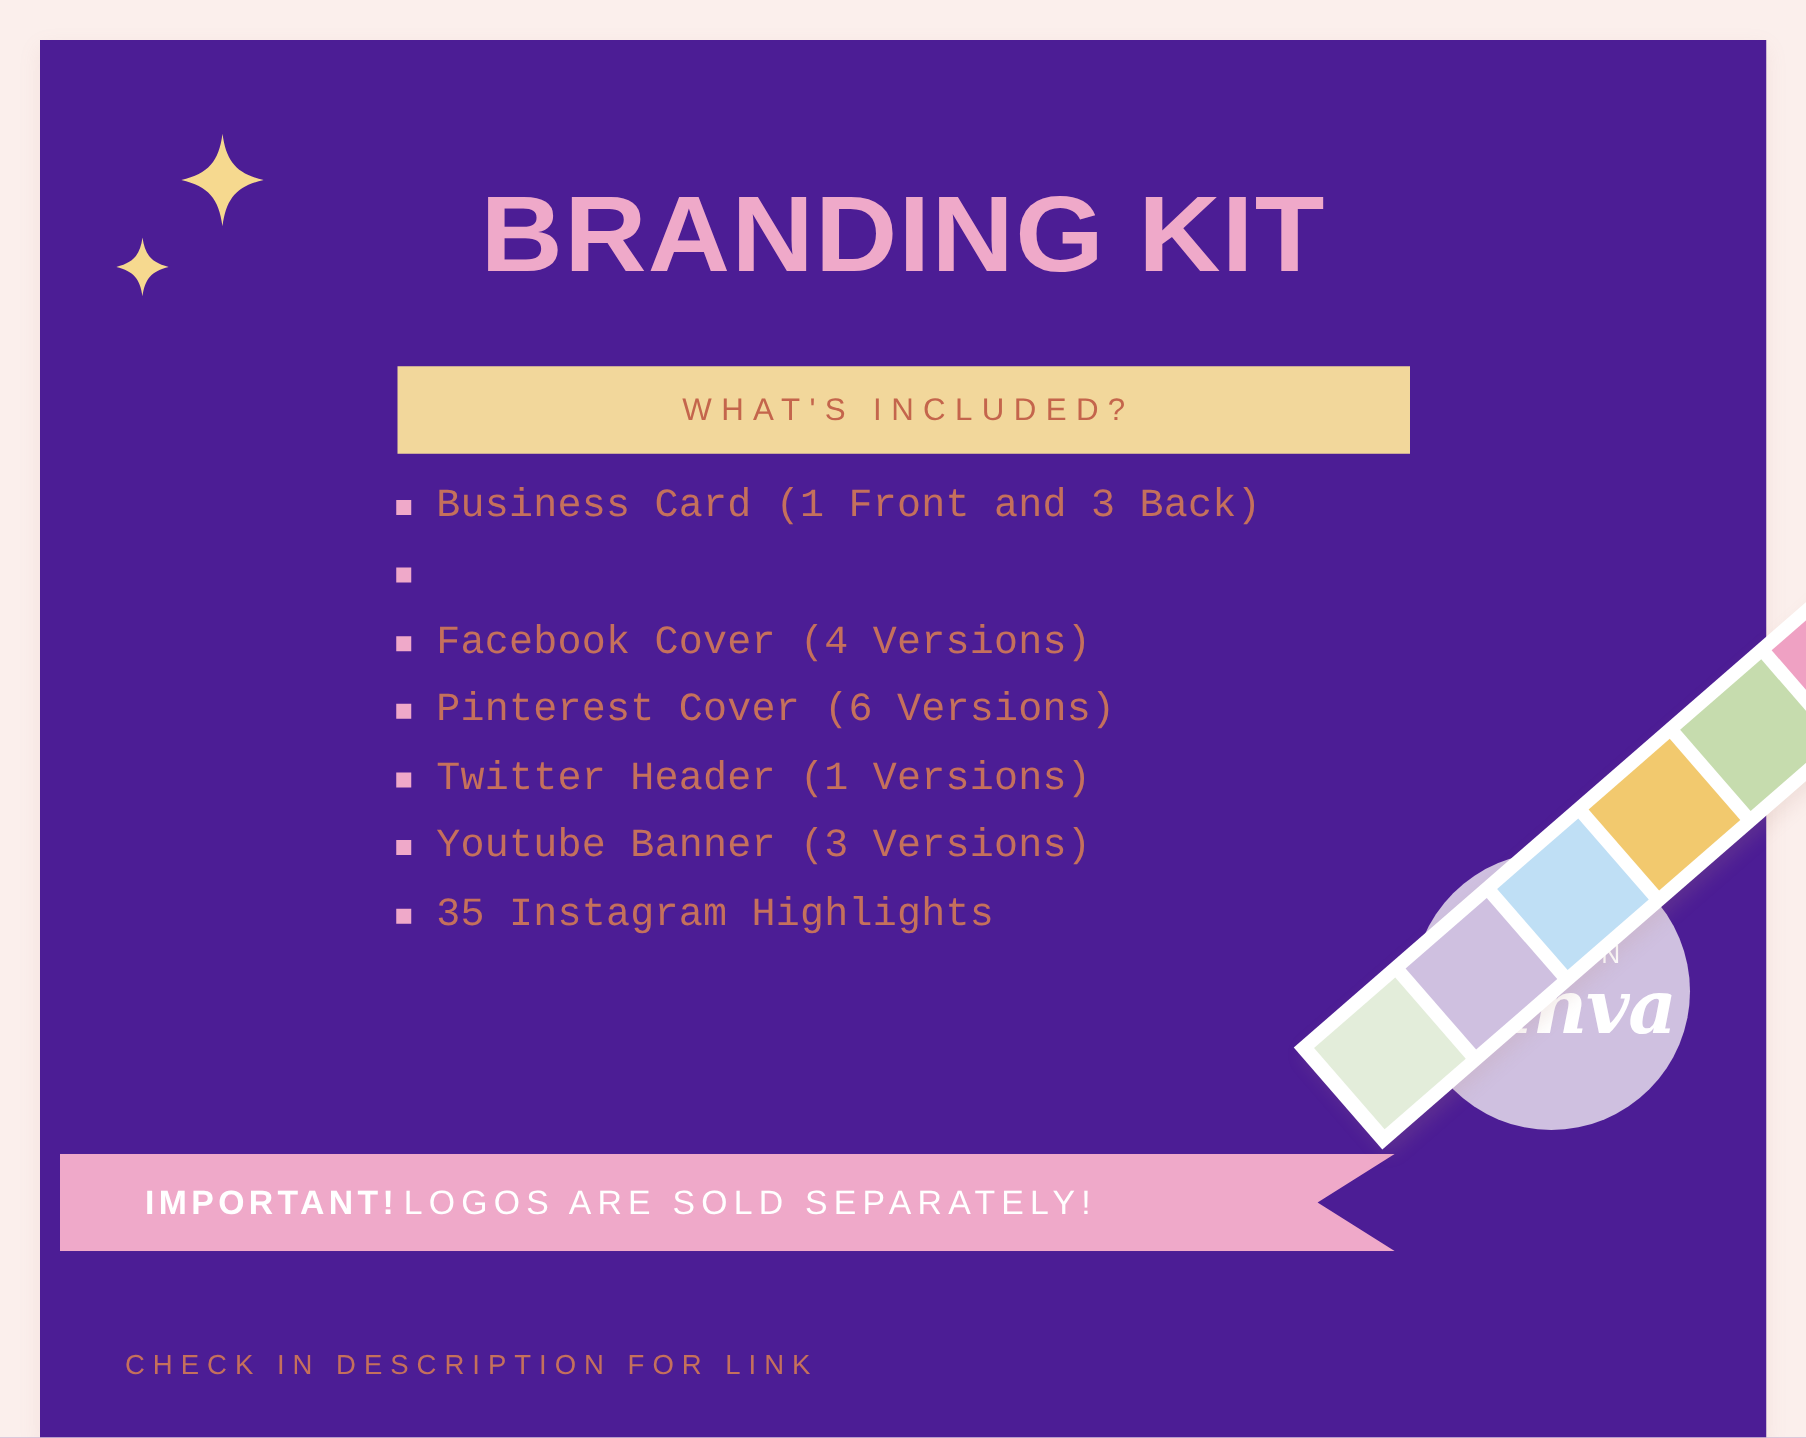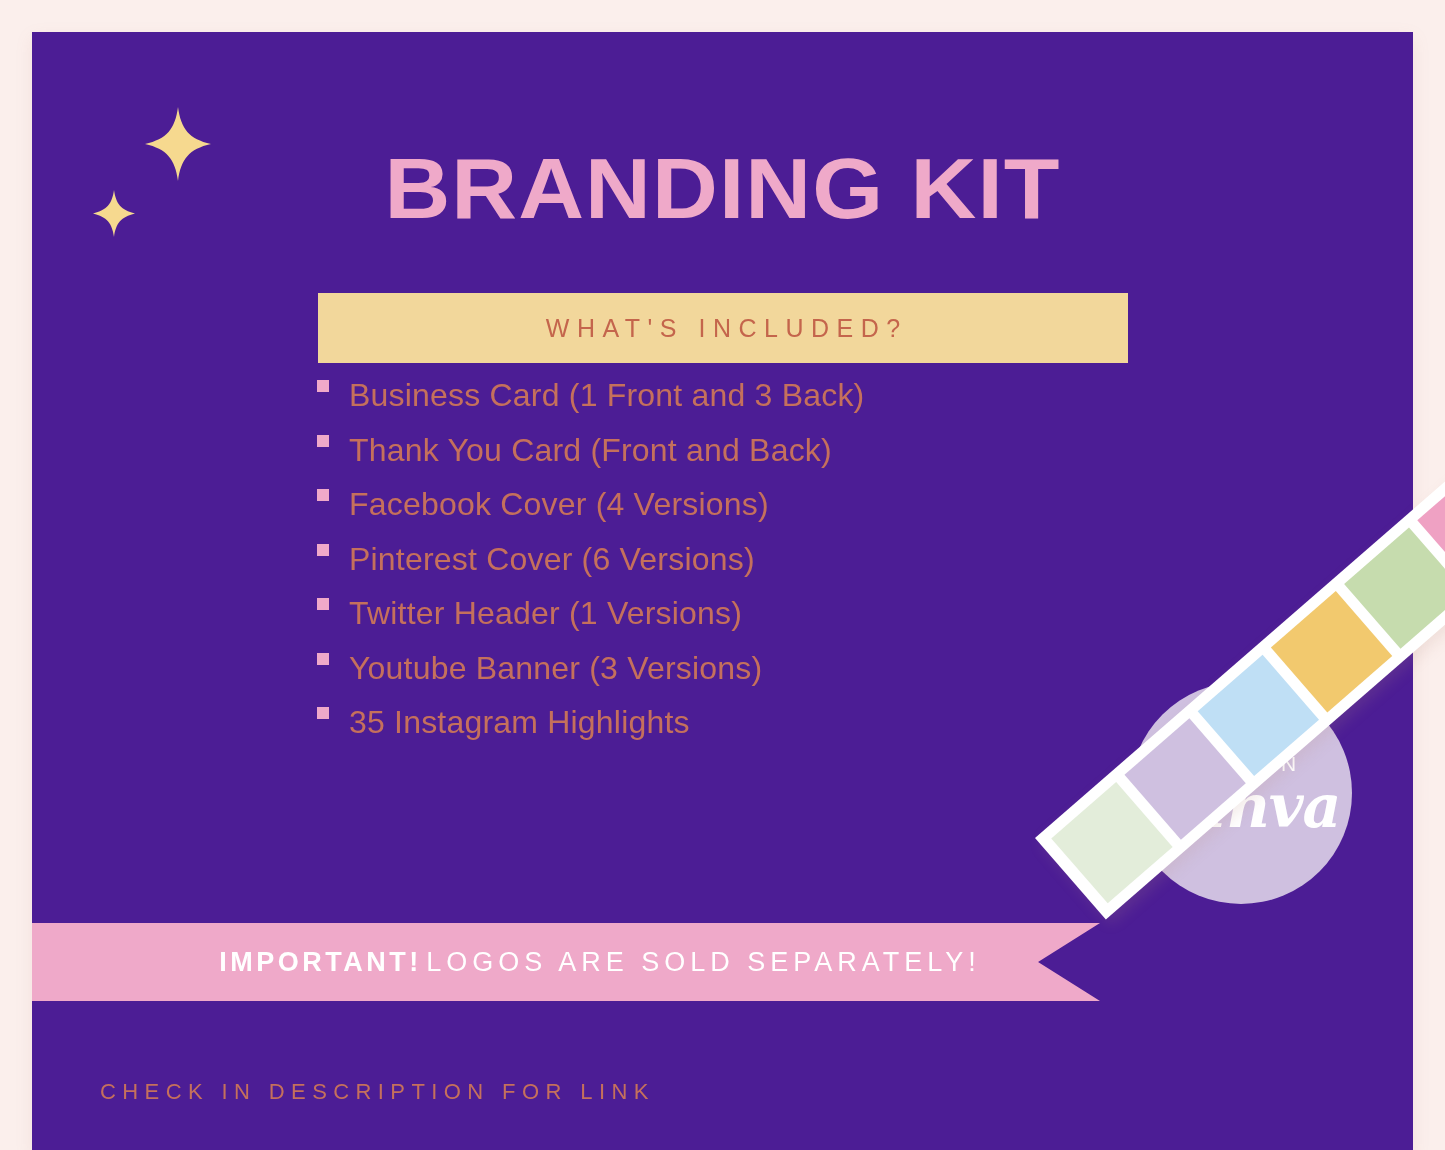--- a/index.html
+++ b/index.html
@@ -66,21 +66,23 @@
   }
 
   
   #feature-list{
     position:absolute;
     left:285px; top:345px;
     width:900px;
   }
   .feature-row{
     display:flex;
+    align-items:center;
     height:54.5px;
+    font-family:Liberation Mono, monospace;
   }
   .bullet{
     width:12px; height:12px;
     background:#EFA9C9;
     flex:0 0 auto;
     margin-right:20px;
     margin-top:3px;
   }
   .feature-text{
     font-size:32px;
@@ -115,28 +117,27 @@
     font-weight:bold;
     font-size:60px;
     line-height:0.95;
     color:#FFFFFF;
     letter-spacing:-1px;
   }
 
   
   #pink-banner{
     position:absolute;
-    left:0px; top:891px;
+    left:16px; top:891px;
     width:1068px; height:78px;
     background:#EFA9C9;
     -webkit-clip-path:polygon(0 0, 100% 0, 94.2% 50%, 100% 100%, 0 100%);
     clip-path:polygon(0 0, 100% 0, 94.2% 50%, 100% 100%, 0 100%);
     display:flex;
     align-items:center;
-    justify-content:center;
   }
   #pink-banner .inner{
     margin-left:68px;
     white-space:nowrap;
     color:#FFFFFF;
   }
   #pink-banner .strong{
     font-weight:bold;
     font-size:27px;
     letter-spacing:3.5px;
@@ -202,21 +203,20 @@
       <span class="label">WHAT'S INCLUDED?</span>
     </div>
 
     <div id="feature-list">
       <div class="feature-row">
         <span class="bullet"></span>
         <span class="feature-text">Business Card (1 Front and 3 Back)</span>
       </div>
       <div class="feature-row">
         <span class="bullet"></span>
-        <span class="feature-text">Thank You Card (Front and Back)</span>
       </div>
       <div class="feature-row">
         <span class="bullet"></span>
         <span class="feature-text">Facebook Cover (4 Versions)</span>
       </div>
       <div class="feature-row">
         <span class="bullet"></span>
         <span class="feature-text">Pinterest Cover (6 Versions)</span>
       </div>
       <div class="feature-row">

